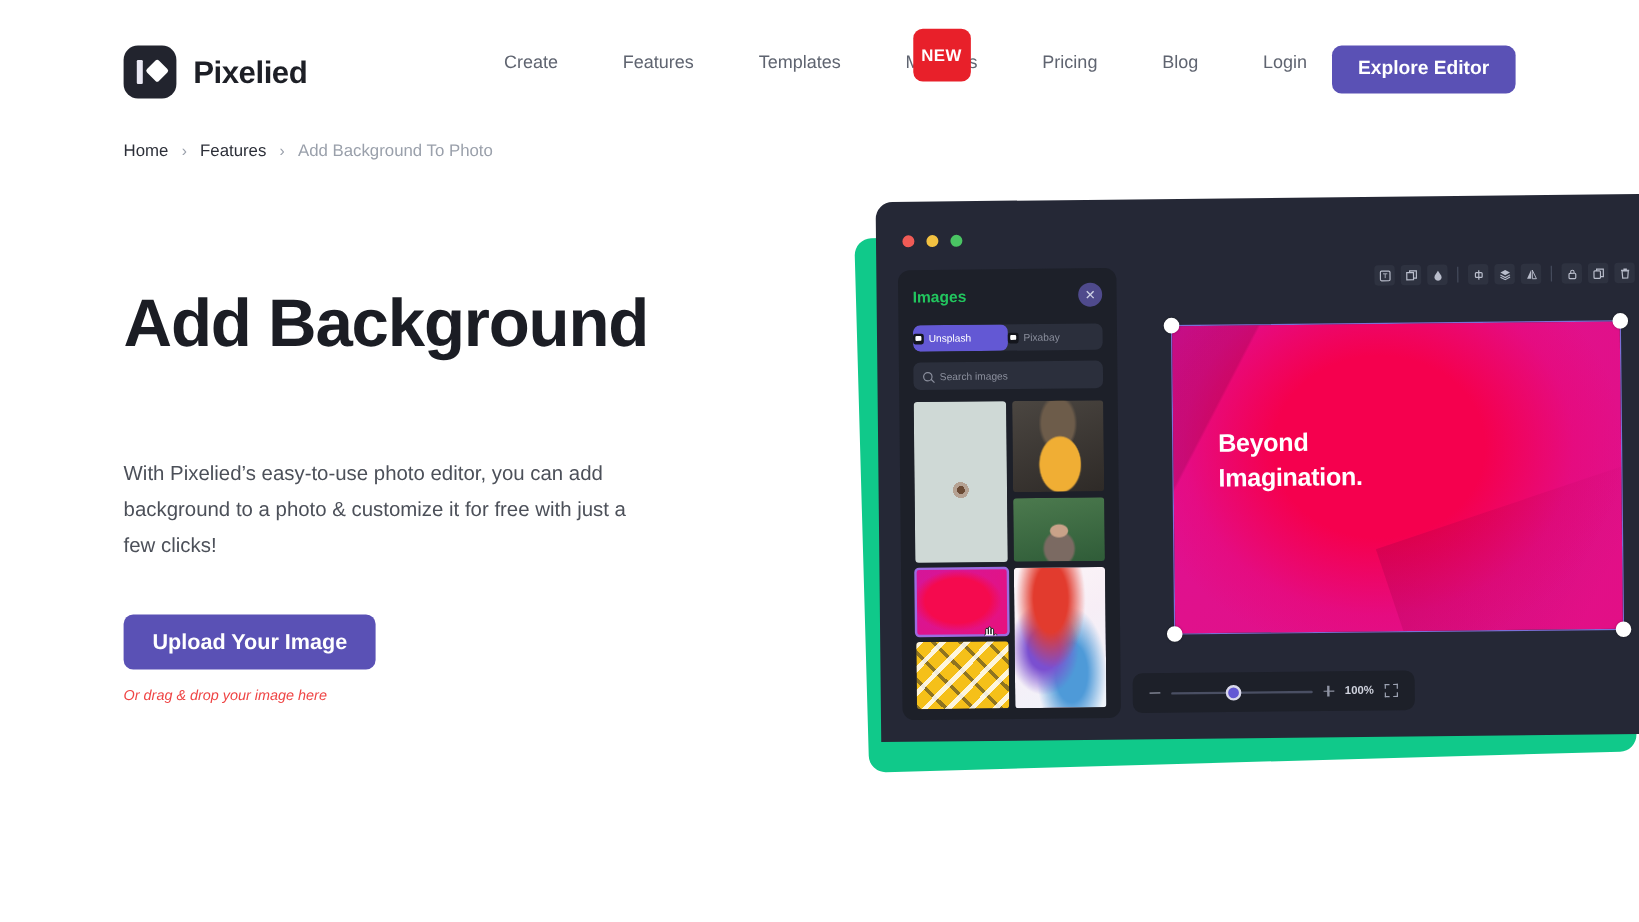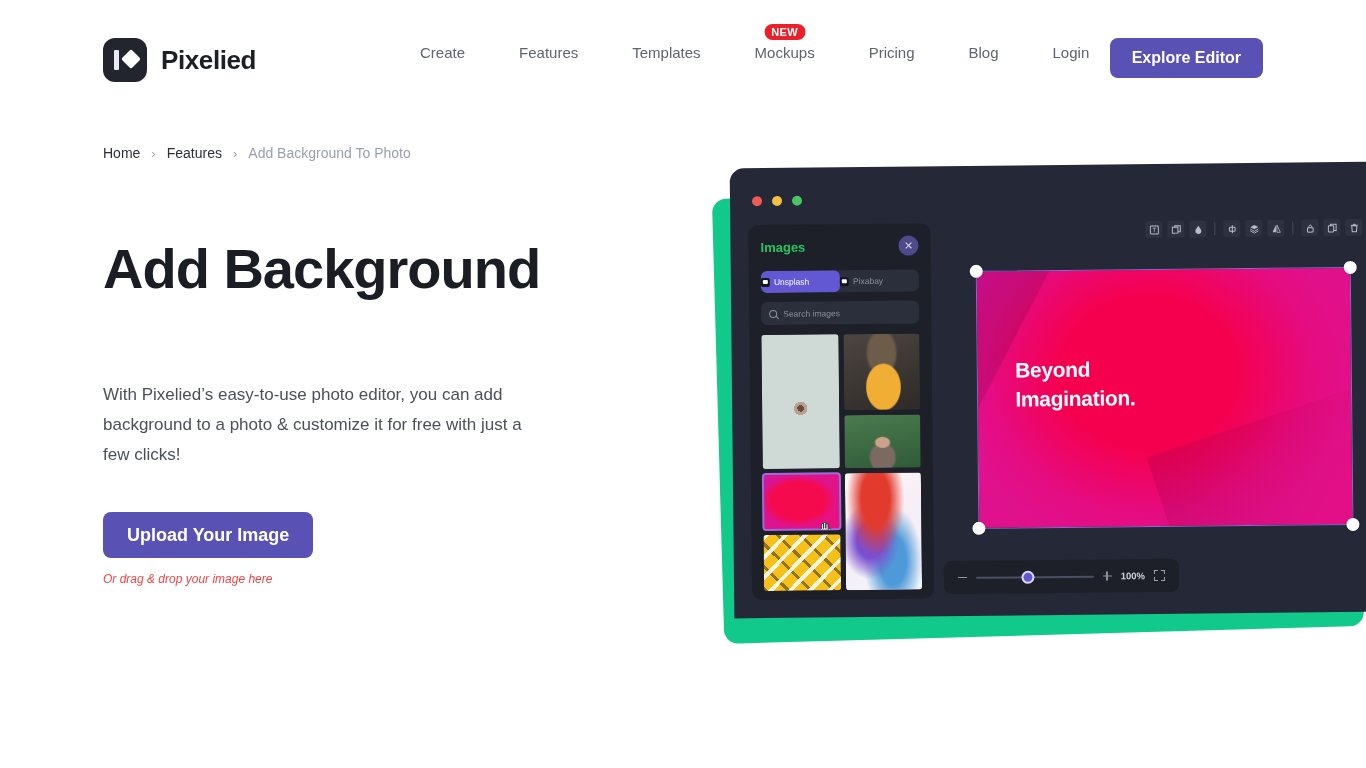--- a/index.html
+++ b/index.html
@@ -47,39 +47,38 @@
   .nav-item {
     position: relative;
     font-size: 15px; color: #5f6470;
     padding: 0 27px; cursor: pointer; white-space: nowrap;
   }
   .nav-item:first-child { padding-left: 0; }
   .badge-new {
     position: absolute; top: -20px; left: 50%;
     transform: translateX(-50%);
     background: #e8202a; color: #ffffff;
-    font-size: 11px; font-weight: bold; letter-spacing: 0.4px;
-    padding: 2px 7px; border-radius: 8px;
+    font-size: 14px; font-weight: bold; letter-spacing: 0.4px;
+    padding: 14px 7px; border-radius: 8px;
   }
 
   .cta-header {
     position: absolute; right: 103px; top: 38px;
     background: #5a51b5; color: #ffffff;
     font-size: 16px; font-weight: bold;
     padding: 0 22px; height: 40px; line-height: 40px;
     border-radius: 8px; border: none; cursor: pointer;
     font-family: Liberation Sans, sans-serif;
   }
 
   
   .breadcrumb {
     position: absolute; left: 103px; top: 117px;
     display: flex; align-items: center; gap: 0;
     font-size: 14px;
-    margin-top: 28px;
   }
   .crumb { color: #2c2f38; cursor: pointer; }
   .crumb.muted { color: #9aa0ab; cursor: default; }
   .crumb-sep {
     color: #9aa0ab; font-size: 13px; padding: 0 11px;
     line-height: 1;
   }
 
   
   .hero-left { position: absolute; left: 103px; top: 232px; width: 520px; }

